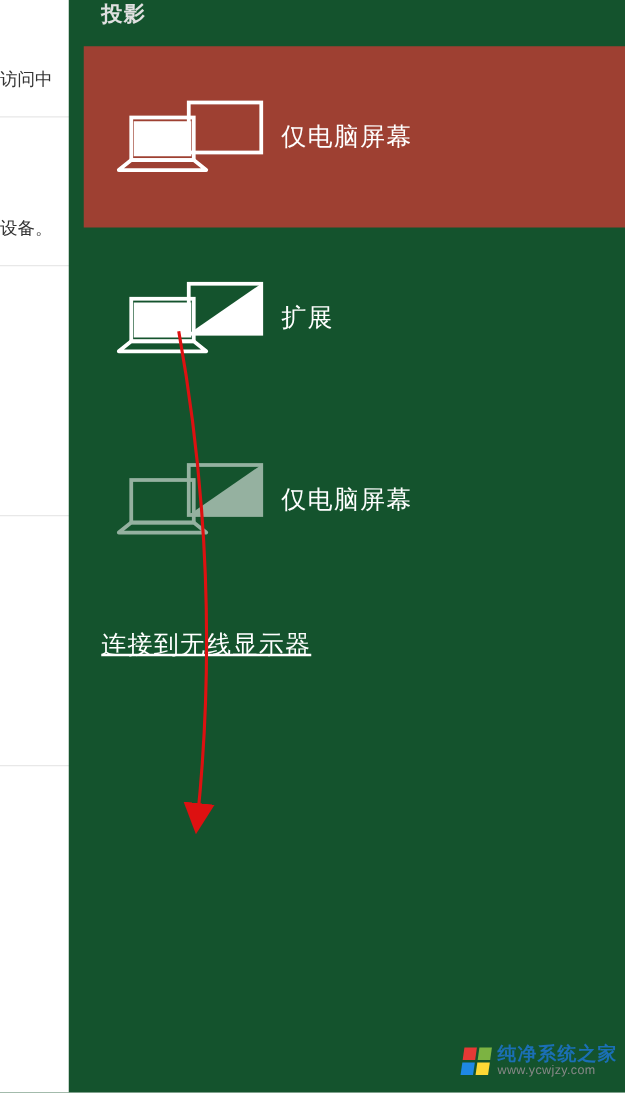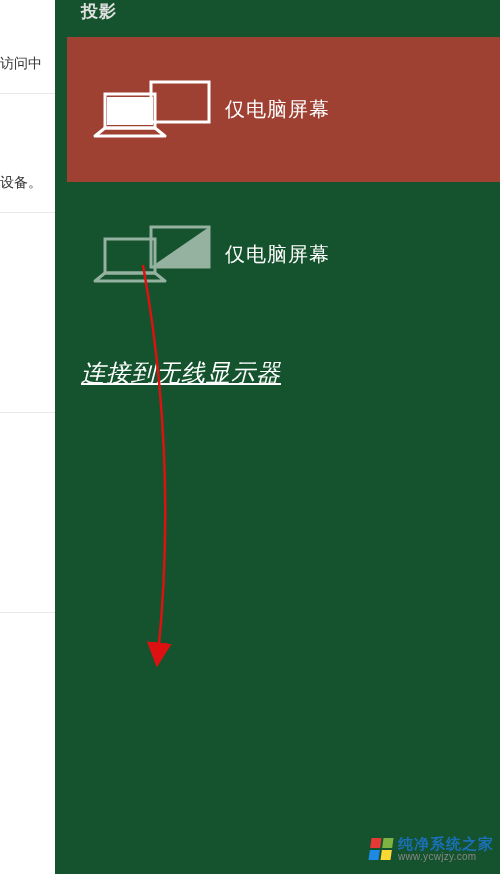--- a/index.html
+++ b/index.html
@@ -63,26 +63,25 @@
       justify-content: center;
       margin-right: 12px;
     }
     .opt-label {
       font-size: 20px;
       color: #fff;
       letter-spacing: 1px;
     }
     .wireless-link {
       padding: 30px 14px 0 14px;
-      font-size: 24px;
+      font-size: 20px;
       color: #fff;
       text-decoration: underline;
       cursor: pointer;
       letter-spacing: 1px;
-      font-style: italic;
     }
     .watermark {
       position: absolute;
       right: 6px;
       bottom: 12px;
       display: flex;
       align-items: center;
       gap: 6px;
     }
     .wm-logo {
@@ -124,20 +123,32 @@
         <rect x="66" y="2" width="58" height="40" fill="none" stroke="#fff" stroke-width="3"></rect>
         <rect x="20" y="14" width="50" height="34" fill="none" stroke="#fff" stroke-width="3"></rect>
         <rect x="22" y="17" width="46" height="28" fill="#fff"></rect>
         <path d="M10 56 L20 48 L70 48 L80 56 Z" fill="none" stroke="#fff" stroke-width="3" stroke-linejoin="round"></path>
       </svg>
     </span>
     <span class="opt-label">仅电脑屏幕</span>
   </div>
 
 
+  <div class="option">
+    <span class="icon-box">
+      <svg width="128" height="60" viewBox="0 0 128 60">
+        <rect x="66" y="2" width="58" height="40" fill="none" stroke="#fff" stroke-width="3"></rect>
+        <path d="M66 42 L124 2 L124 42 Z" fill="#fff"></path>
+        <rect x="20" y="14" width="50" height="34" fill="none" stroke="#fff" stroke-width="3"></rect>
+        <rect x="22" y="17" width="46" height="28" fill="#fff"></rect>
+        <path d="M10 56 L20 48 L70 48 L80 56 Z" fill="none" stroke="#fff" stroke-width="3" stroke-linejoin="round"></path>
+      </svg>
+    </span>
+    <span class="opt-label">扩展</span>
+  </div>
 
   <div class="option">
     <span class="icon-box">
       <svg width="128" height="60" viewBox="0 0 128 60">
         <g opacity="0.55">
           <rect x="66" y="2" width="58" height="40" fill="none" stroke="#fff" stroke-width="3"></rect>
           <path d="M66 42 L124 2 L124 42 Z" fill="#fff"></path>
           <rect x="20" y="14" width="50" height="34" fill="none" stroke="#fff" stroke-width="3"></rect>
           <path d="M10 56 L20 48 L70 48 L80 56 Z" fill="none" stroke="#fff" stroke-width="3" stroke-linejoin="round"></path>
         </g>

